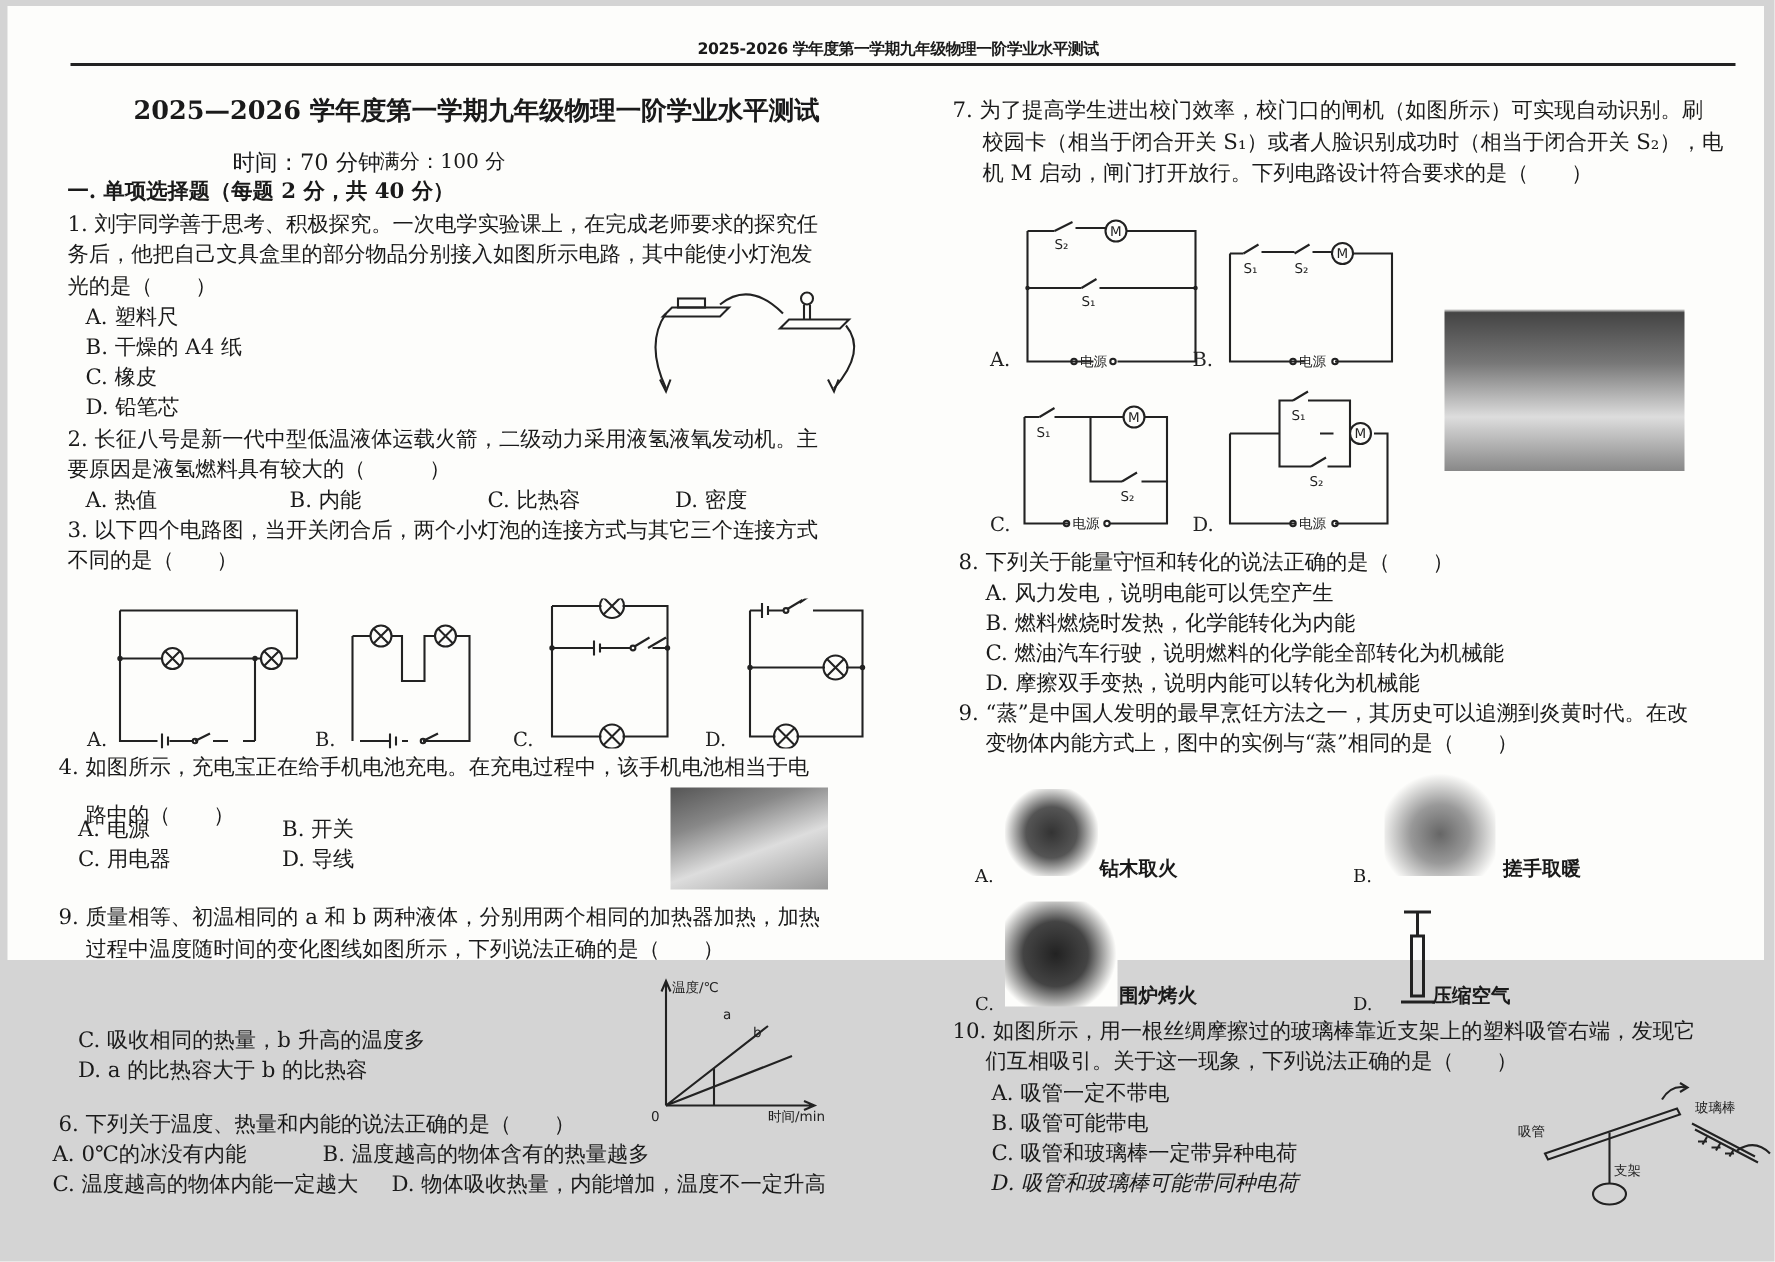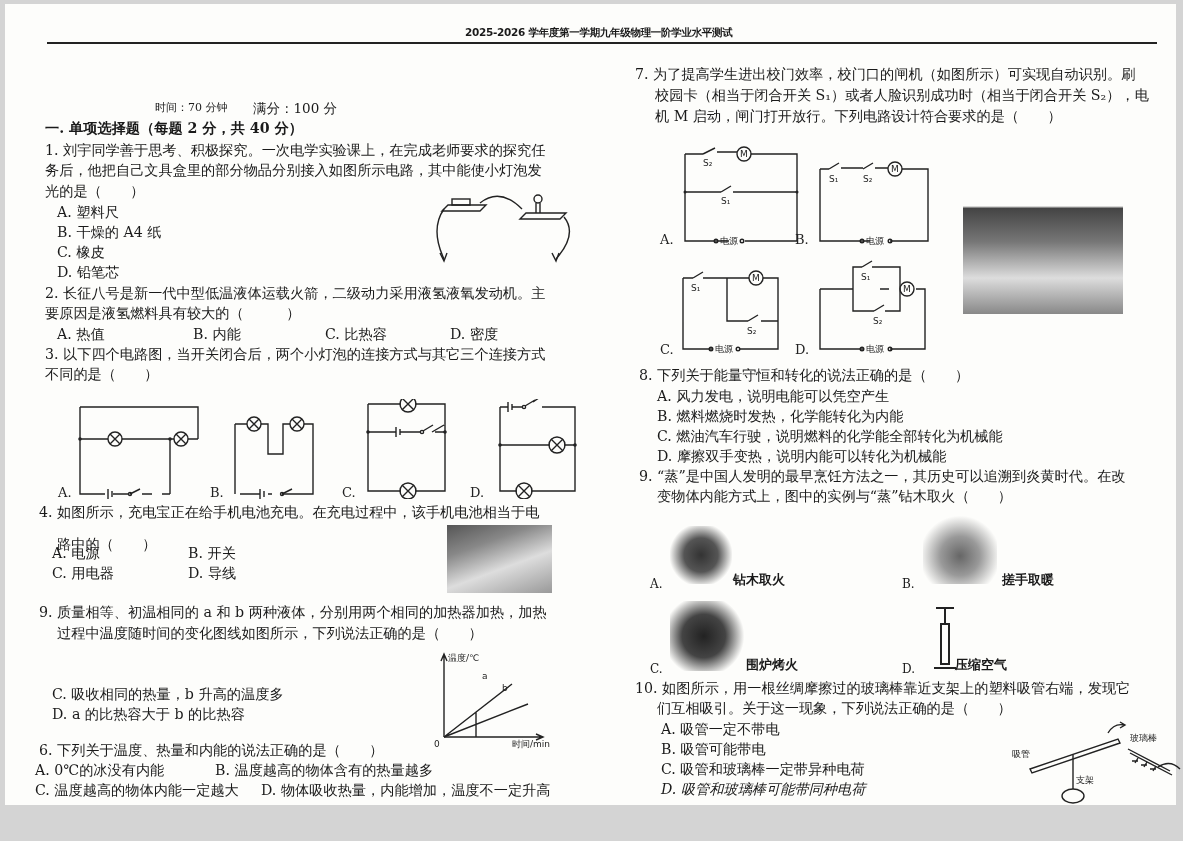--- a/index.html
+++ b/index.html
@@ -1,36 +1,37 @@
 <!DOCTYPE html>
 <html><head>
 <meta charset="utf-8">
 <style>
   html,body{margin:0;padding:0;}
   body{width:1183px;height:841px;background:#d4d4d4;position:relative;overflow:hidden;font-family:"DejaVu Serif","Liberation Serif",serif;color:#1a1a1a;}
-  .page{position:absolute;left:5px;top:4px;width:1171px;height:801px;background:#fdfdfb;}
+  .page{position:absolute;left:5px;top:4px;width:1171px;height:636px;background:#fdfdfb;}
   .hdr{position:absolute;top:22px;left:460px;font-size:10.5px;font-family:"DejaVu Sans",sans-serif;font-weight:bold;letter-spacing:-0.3px;}
   .hdr-line{position:absolute;top:38px;left:42px;width:1110px;height:0;border-top:2px solid #222;}
   .t{position:absolute;white-space:nowrap;font-size:14.2px;line-height:20px;}
   .b{font-weight:bold;}
   .title{font-size:17px;font-weight:bold;}
   svg{position:absolute;}
   .ln{stroke:#222;stroke-width:1.4;fill:none;}
   .lb{font-family:"DejaVu Serif",serif;font-size:13px;fill:#222;}
   .sm{font-family:"DejaVu Sans",sans-serif;font-size:9px;fill:#222;}
   .photo{position:absolute;background:linear-gradient(160deg,#555 0%,#888 30%,#ddd 60%,#999 100%);}
 </style>
 </head>
 <body>
 
 <div class="page">
   <div class="hdr">2025-2026 学年度第一学期九年级物理一阶学业水平测试</div>
   <div class="hdr-line"></div>
 
-  <div class="t" style="left:150px;top:94px;font-size:11px;">时间：70 分钟</div>
+  <div class="t title" style="left:84px;top:60px;">2025—2026 学年度第一学期九年级物理一阶学业水平测试</div>
+  <div class="t" style="left:150px;top:94px;font-size:15px;">时间：70 分钟</div>
   <div class="t" style="left:248px;top:94px;font-size:13.5px;">满分：100 分</div>
   <div class="t b" style="left:40px;top:114px;">一. 单项选择题（每题 2 分，共 40 分）</div>
 
   <div class="t" style="left:40px;top:136px;">1. 刘宇同学善于思考、积极探究。一次电学实验课上，在完成老师要求的探究任</div>
   <div class="t" style="left:40px;top:156px;">务后，他把自己文具盒里的部分物品分别接入如图所示电路，其中能使小灯泡发</div>
   <div class="t" style="left:40px;top:177px;">光的是（　　）</div>
   <div class="t" style="left:52px;top:198px;">A. 塑料尺</div>
   <div class="t" style="left:52px;top:218px;">B. 干燥的 A4 纸</div>
   <div class="t" style="left:52px;top:238px;">C. 橡皮</div>
   <div class="t" style="left:52px;top:258px;">D. 铅笔芯</div>
@@ -198,21 +199,21 @@
   </svg>
   <div class="photo" style="left:958px;top:190px;width:160px;height:120px;background:linear-gradient(180deg,#fdfdfb 0%,#fdfdfb 10%,#444 12%,#777 40%,#ddd 70%,#888 100%);"></div>
 
   <div class="t" style="left:634px;top:361px;">8. 下列关于能量守恒和转化的说法正确的是（　　）</div>
   <div class="t" style="left:652px;top:382px;">A. 风力发电，说明电能可以凭空产生</div>
   <div class="t" style="left:652px;top:402px;">B. 燃料燃烧时发热，化学能转化为内能</div>
   <div class="t" style="left:652px;top:422px;">C. 燃油汽车行驶，说明燃料的化学能全部转化为机械能</div>
   <div class="t" style="left:652px;top:442px;">D. 摩擦双手变热，说明内能可以转化为机械能</div>
 
   <div class="t" style="left:634px;top:462px;">9. “蒸”是中国人发明的最早烹饪方法之一，其历史可以追溯到炎黄时代。在改</div>
-  <div class="t" style="left:652px;top:482px;">变物体内能方式上，图中的实例与“蒸”钻木取火（　　）</div>
+  <div class="t" style="left:652px;top:482px;">变物体内能方式上，图中的实例与“蒸”相同的是（　　）</div>
   <div class="t" style="left:645px;top:570px;font-size:12px;">A.</div>
   <div class="photo" style="left:665px;top:522px;width:62px;height:58px;background:radial-gradient(circle at 50% 50%,#333 0%,#555 40%,#fdfdfb 75%);"></div>
   <div class="t b" style="left:728px;top:566px;font-size:13px;">钻木取火</div>
   <div class="t" style="left:897px;top:570px;font-size:12px;">B.</div>
   <div class="photo" style="left:918px;top:510px;width:74px;height:70px;background:radial-gradient(circle at 50% 60%,#666 0%,#999 35%,#fdfdfb 72%);"></div>
   <div class="t b" style="left:997px;top:566px;font-size:13px;">搓手取暖</div>
   <div class="t" style="left:645px;top:655px;font-size:12px;">C.</div>
   <div class="photo" style="left:665px;top:597px;width:75px;height:70px;background:radial-gradient(circle at 45% 50%,#222 0%,#444 40%,#fdfdfb 75%);"></div>
   <div class="t b" style="left:741px;top:651px;font-size:13px;">围炉烤火</div>
   <div class="t" style="left:897px;top:655px;font-size:12px;">D.</div>

